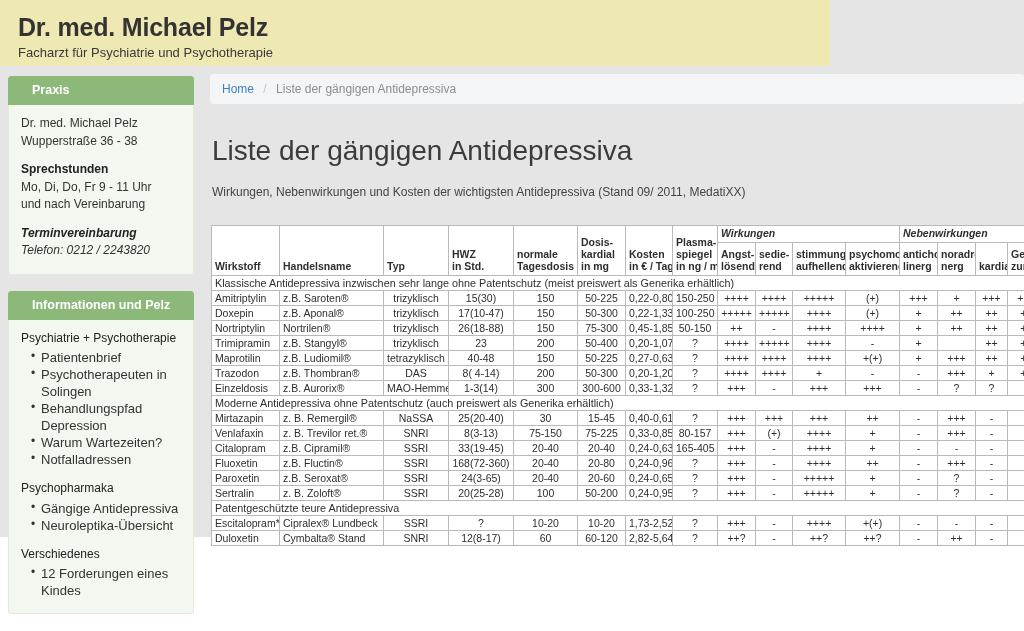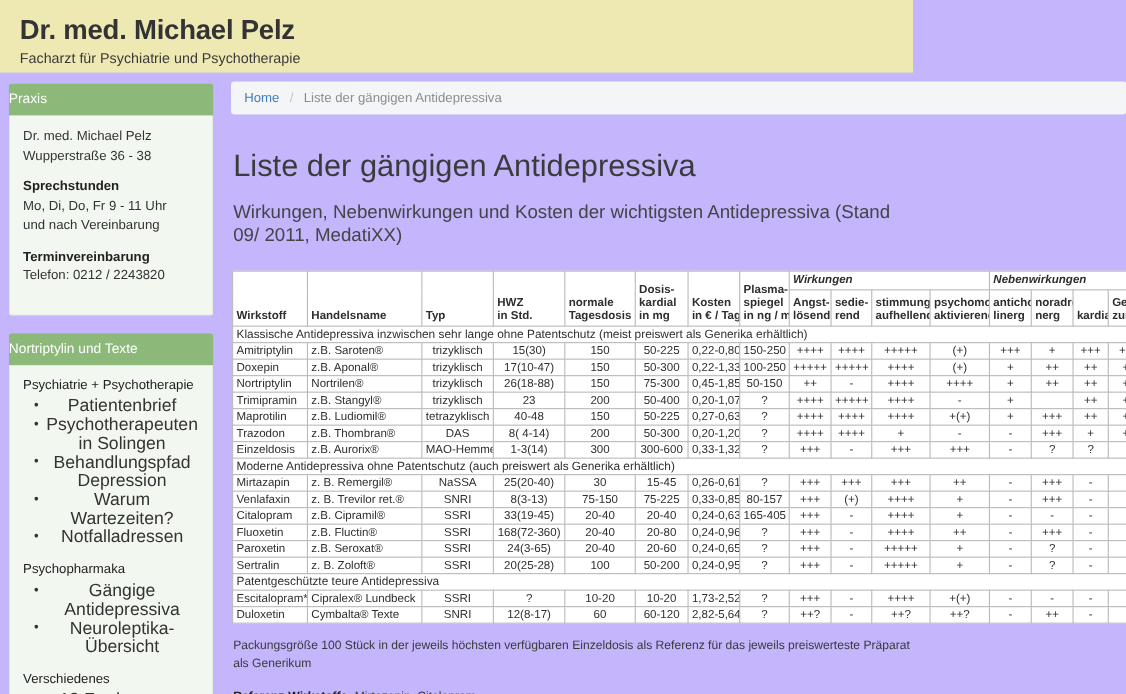--- a/index.html
+++ b/index.html
@@ -5,21 +5,21 @@
 <style>
   * { box-sizing: border-box; }
   html, body {
     margin: 0; padding: 0;
     width: 1024px; height: 631px;
     background: #ffffff;
     font-family: "Liberation Sans", sans-serif;
     color: #333333;
     overflow: hidden;
   }
-  #page { position: relative; width: 1024px; height: 631px; background:#c4b5fd; }
+  #page { position: relative; width: 1024px; height: 537px; background:#e5e5e5; }
 
   
   .banner {
     position: absolute; left: 0; top: 0;
     width: 830px; height: 66px;
     background: #eee8b2;
     padding: 12px 0 0 18px;
   }
   .banner-title {
     font-size: 25px; font-weight: bold; color: #333333;
@@ -29,42 +29,42 @@
     font-size: 13px; color: #3a3a3a; margin-top: 3px; line-height: 16px;
   }
 
   
   .sidebar { position: absolute; left: 8px; top: 76px; width: 186px; }
   .panel { margin-bottom: 16px; border-radius: 3px; overflow: hidden; }
   .panel-head {
     background: #8cb87a;
     color: #ffffff;
     font-size: 12.5px;
-    font-weight: normal;
-    padding: 7px 12px 8px 0;
+    font-weight: bold;
+    padding: 7px 12px 8px 24px;
     border-radius: 3px 3px 0 0;
   }
   .panel-body {
     background: #f2f7ef;
     border: 1px solid #e2ebdc;
     border-top: none;
     padding: 10px 12px 14px 12px;
     font-size: 12px;
     line-height: 17.5px;
     color: #333;
     border-radius: 0 0 3px 3px;
   }
   .panel-body p { margin: 0 0 11px 0; }
-  .panel-body p:last-child { margin-bottom: 12px; }
+  .panel-body p:last-child { margin-bottom: 0; font-style: italic; }
   .panel-body b, .panel-body strong { color:#222; }
   .addr-line { display:block; }
   .grp-title { font-weight: normal; font-size: 12px; margin: 0 0 2px 0; color:#222; }
   .grp-title.spaced { margin-top: 12px; }
   ul.links { list-style: none; margin: 0 0 0 0; padding: 0 0 0 10px; }
-  ul.links li { position: relative; padding-left: 10px; line-height: 17px; font-size: 16px; text-align: center; }
+  ul.links li { position: relative; padding-left: 10px; line-height: 17px; font-size: 13px; }
   ul.links li::before {
     content: "\2022"; position: absolute; left: 0; top: -1px;
     color: #333; font-size: 12px;
   }
   ul.links li a { color: #333; text-decoration: none; }
 
   
   .main { position: absolute; left: 210px; top: 74px; width: 814px; }
   .breadcrumb {
     background: #f4f5f6;
@@ -75,21 +75,21 @@
     height: 30px;
   }
   .breadcrumb a { color: #3f7fbf; text-decoration: none; }
   .breadcrumb .sep { color: #c3c7cb; margin: 0 6px; }
 
   h1.page-title {
     font-size: 28px; font-weight: normal; color: #3b3b3b;
     margin: 30px 0 0 2px; line-height: 34px;
   }
   p.page-lead {
-    font-size: 17px; color: #444; line-height: 21px;
+    font-size: 12px; color: #444; line-height: 21px;
     margin: 14px 0 0 2px; width: 625px;
   }
 
   
   table.ad {
     border-collapse: collapse;
     width: 812px;
     margin: 22px 0 0 1px;
     font-size: 10.5px;
     color: #2e2e2e;
@@ -167,21 +167,21 @@
           <span class="addr-line">und nach Vereinbarung</span>
         </p>
         <p>
           <b class="addr-line">Terminvereinbarung</b>
           <span class="addr-line">Telefon: 0212 / 2243820</span>
         </p>
       </div>
     </div>
 
     <div class="panel">
-      <div class="panel-head">Nortriptylin und Texte</div>
+      <div class="panel-head">Informationen und Pelz</div>
       <div class="panel-body">
 
         <div class="grp-title">Psychiatrie + Psychotherapie</div>
         <ul class="links">
           <li><a href="#">Patientenbrief</a></li>
           <li><a href="#">Psychotherapeuten in Solingen</a></li>
           <li><a href="#">Behandlungspfad Depression</a></li>
           <li><a href="#">Warum Wartezeiten?</a></li>
           <li><a href="#">Notfalladressen</a></li>
         </ul>
@@ -427,21 +427,21 @@
           <tr>
             <td class="sect" colspan="16">Moderne Antidepressiva ohne Patentschutz (auch preiswert als Generika erhältlich)</td>
           </tr>
           <tr class="datarow">
             <td class="l bold">Mirtazapin</td>
             <td class="l">z. B. Remergil®</td>
             <td class="c">NaSSA</td>
             <td class="c">25(20-40)</td>
             <td class="c">30</td>
             <td class="c">15-45</td>
-            <td class="c">0,26-0,61</td>
+            <td class="c">0,40-0,61</td>
             <td class="c">?</td>
             <td class="c">+++</td>
             <td class="c">+++</td>
             <td class="c">+++</td>
             <td class="c">++</td>
             <td class="c">-</td>
             <td class="c">+++</td>
             <td class="c">-</td>
             <td class="c">++</td>
           </tr>
@@ -551,41 +551,34 @@
             <td class="c">-</td>
             <td class="c">++++</td>
             <td class="c">+(+)</td>
             <td class="c">-</td>
             <td class="c">-</td>
             <td class="c">-</td>
             <td class="c">-</td>
           </tr>
           <tr class="datarow">
             <td class="l">Duloxetin</td>
-            <td class="l bold">Cymbalta® Texte</td>
+            <td class="l bold">Cymbalta® Stand</td>
             <td class="c">SNRI</td>
             <td class="c">12(8-17)</td>
             <td class="c">60</td>
             <td class="c">60-120</td>
             <td class="c">2,82-5,64</td>
             <td class="c">?</td>
             <td class="c">++?</td>
             <td class="c">-</td>
             <td class="c">++?</td>
             <td class="c">++?</td>
             <td class="c">-</td>
             <td class="c">++</td>
             <td class="c">-</td>
             <td class="c">-</td>
           </tr>
         </tbody>
     </table>
 
-    <div class="notes">
-      <p>Packungsgröße 100 Stück in der jeweils höchsten verfügbaren Einzeldosis als Referenz für das jeweils preiswerteste Präparat als Generikum</p>
-      <p>
-        <b>Referenz-Wirkstoffe:</b><span> Mirtazapin, Citalopram</span>
-      </p>
-
-    </div>
 
   </div>
 </div>
 
 </body></html>

